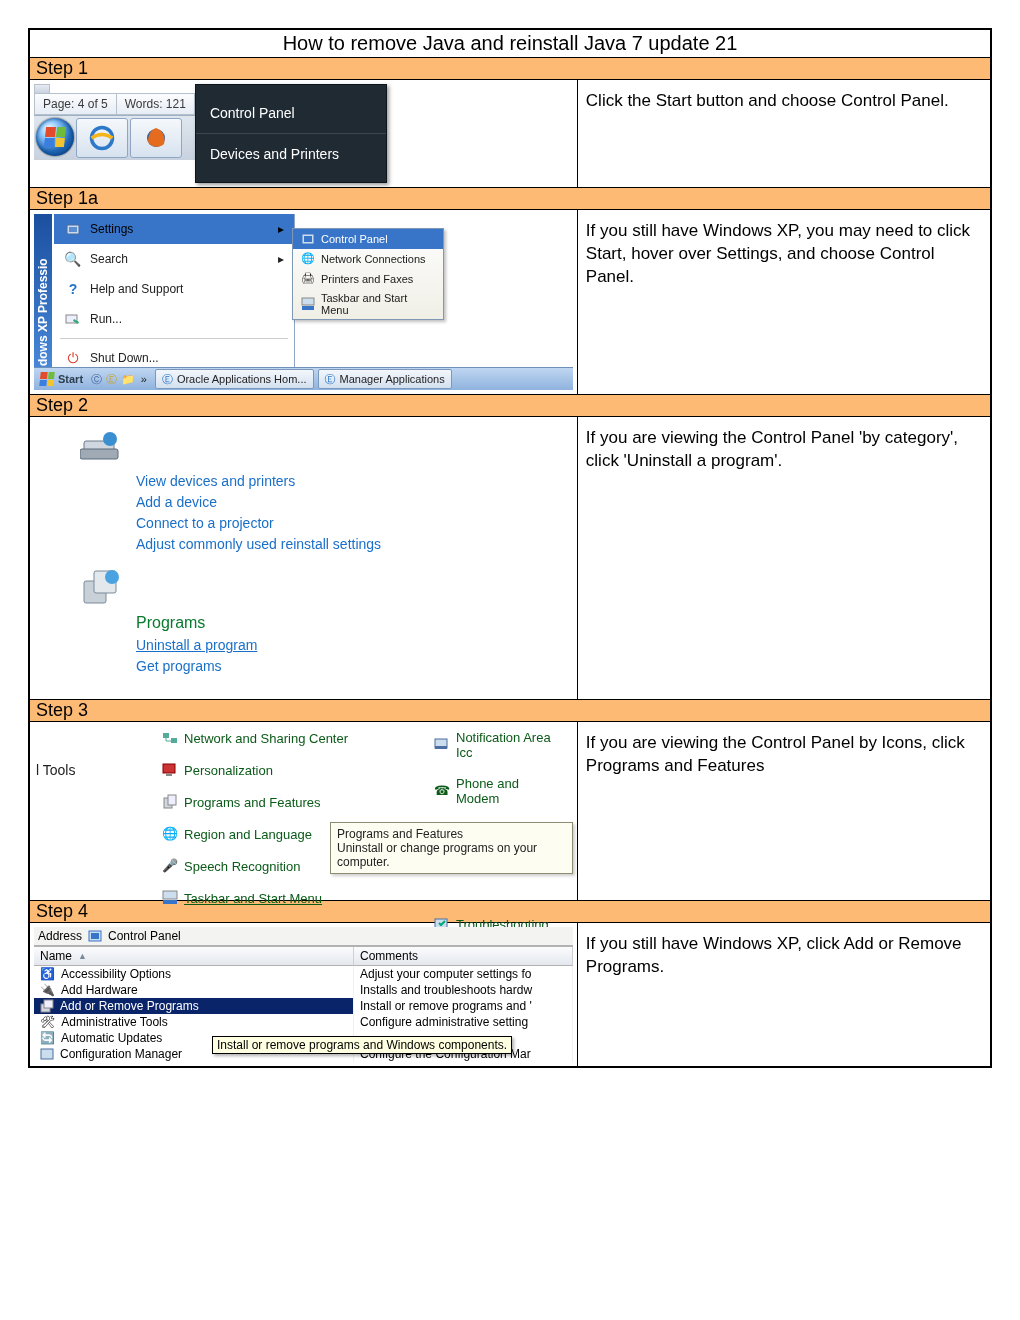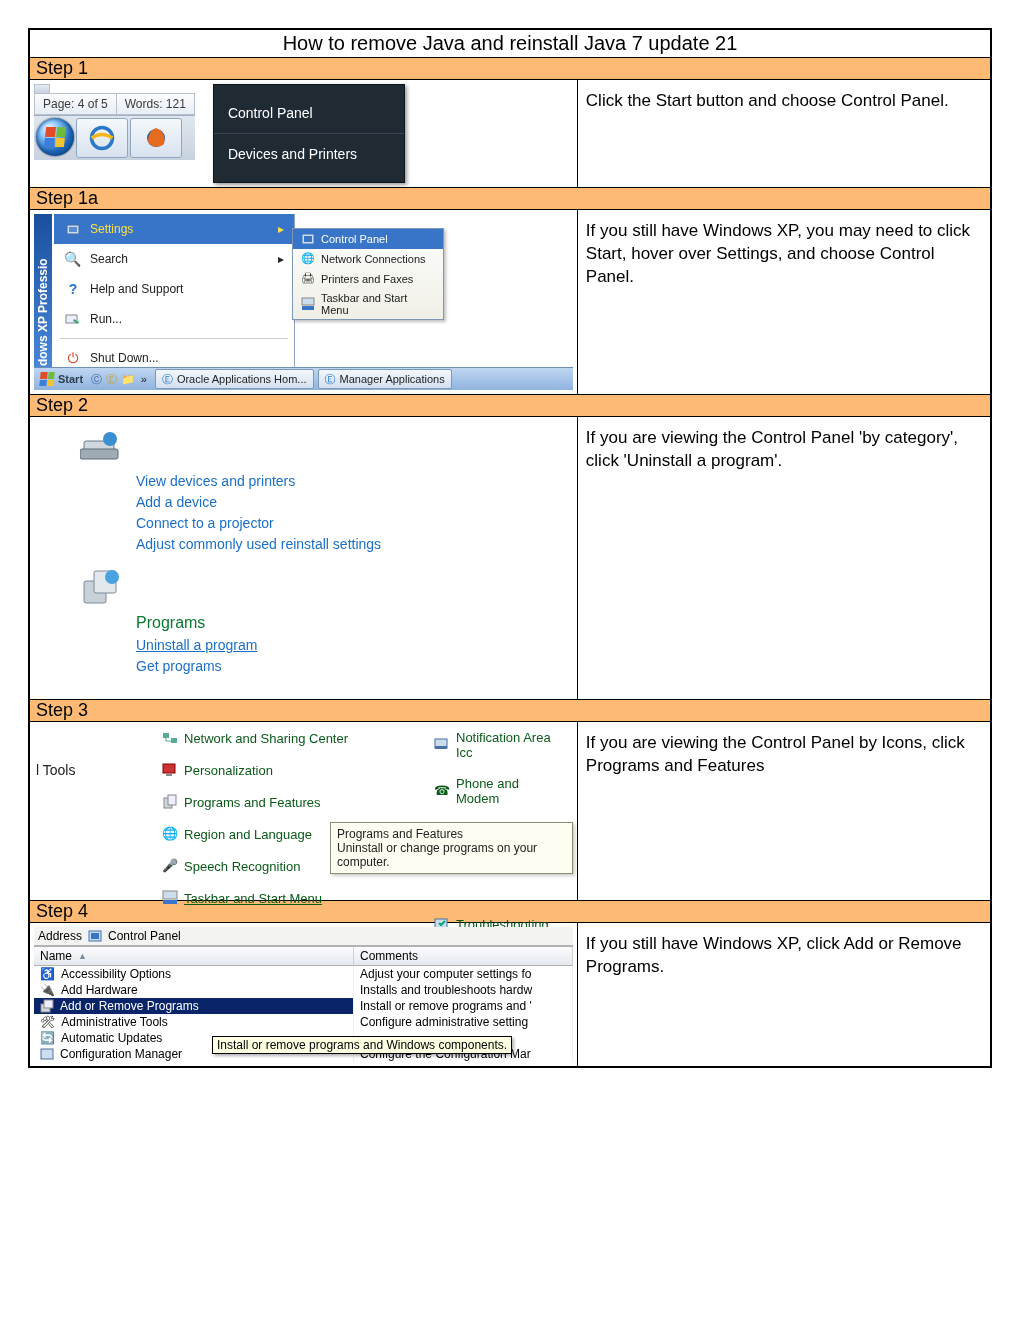--- a/index.html
+++ b/index.html
@@ -38,21 +38,21 @@
   }
   .text-cell {
     padding: 10px 8px;
     font-size: 17px;
     line-height: 1.35;
   }
 
   
   .s1-wrap {
     display: flex;
-    gap: 18px;
+    gap: 0;
     align-items: flex-start;
   }
   .s1-left {
     display: flex;
     flex-direction: column;
   }
   .s1-status {
     display: flex;
     align-items: stretch;
     border: 1px solid #b7c1cc;
@@ -126,21 +126,21 @@
   }
   .xp-menu {
     position:absolute;left:20px;top:0;width:240px;
     background:#fff;
     border-right:1px solid #8ea6c4;
   }
   .xp-menu .xi {
     display:flex;align-items:center;gap:8px;
     padding:6px 10px; color:#222;
   }
-  .xp-menu .xi:hover, .xp-menu .xi.sel { background:#3874c7;color:#fde047; }
+  .xp-menu .xi:hover, .xp-menu .xi.sel { background:#3874c7;color:#000000; }
   .xi-icon { width:18px;height:18px;display:flex;align-items:center;justify-content:center;font-size:14px; }
   .xp-sub {
     position:absolute;left:258px;top:14px;
     background:linear-gradient(#fdfdfd,#f0efe6);
     border:1px solid #7f98b6;
     box-shadow:2px 2px 3px rgba(0,0,0,.25);
     width:150px;
   }
   .xp-sub .si {
     display:flex;align-items:center;gap:6px;

